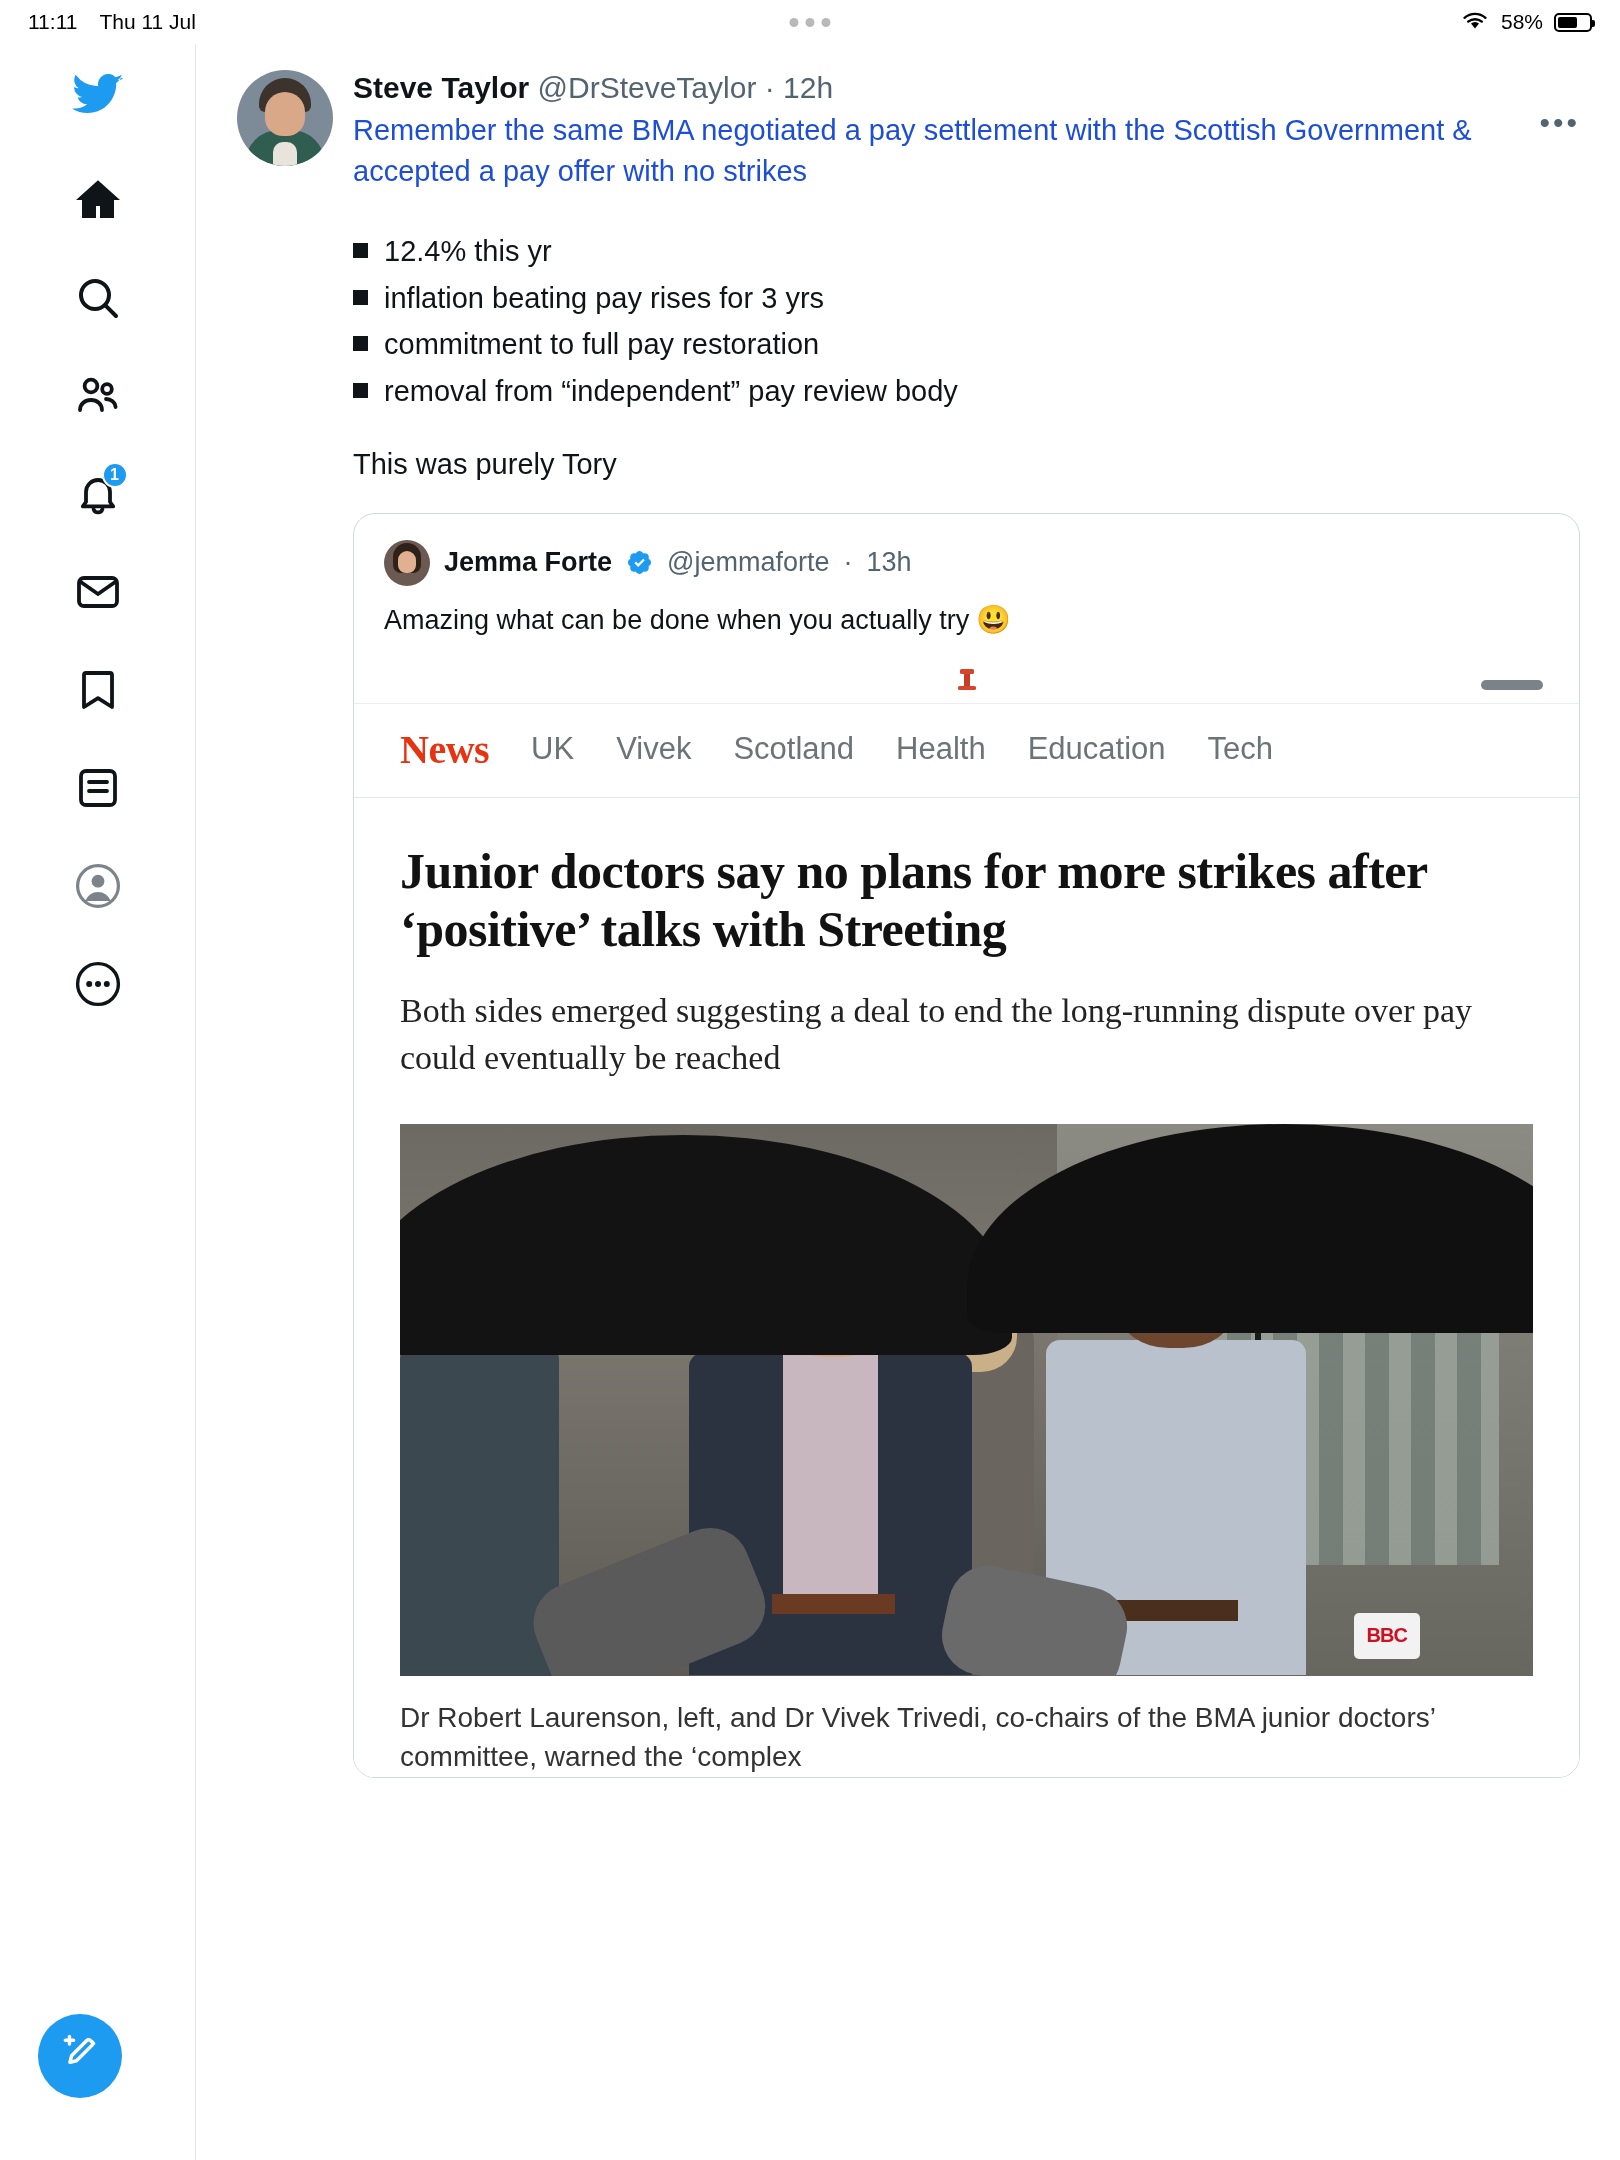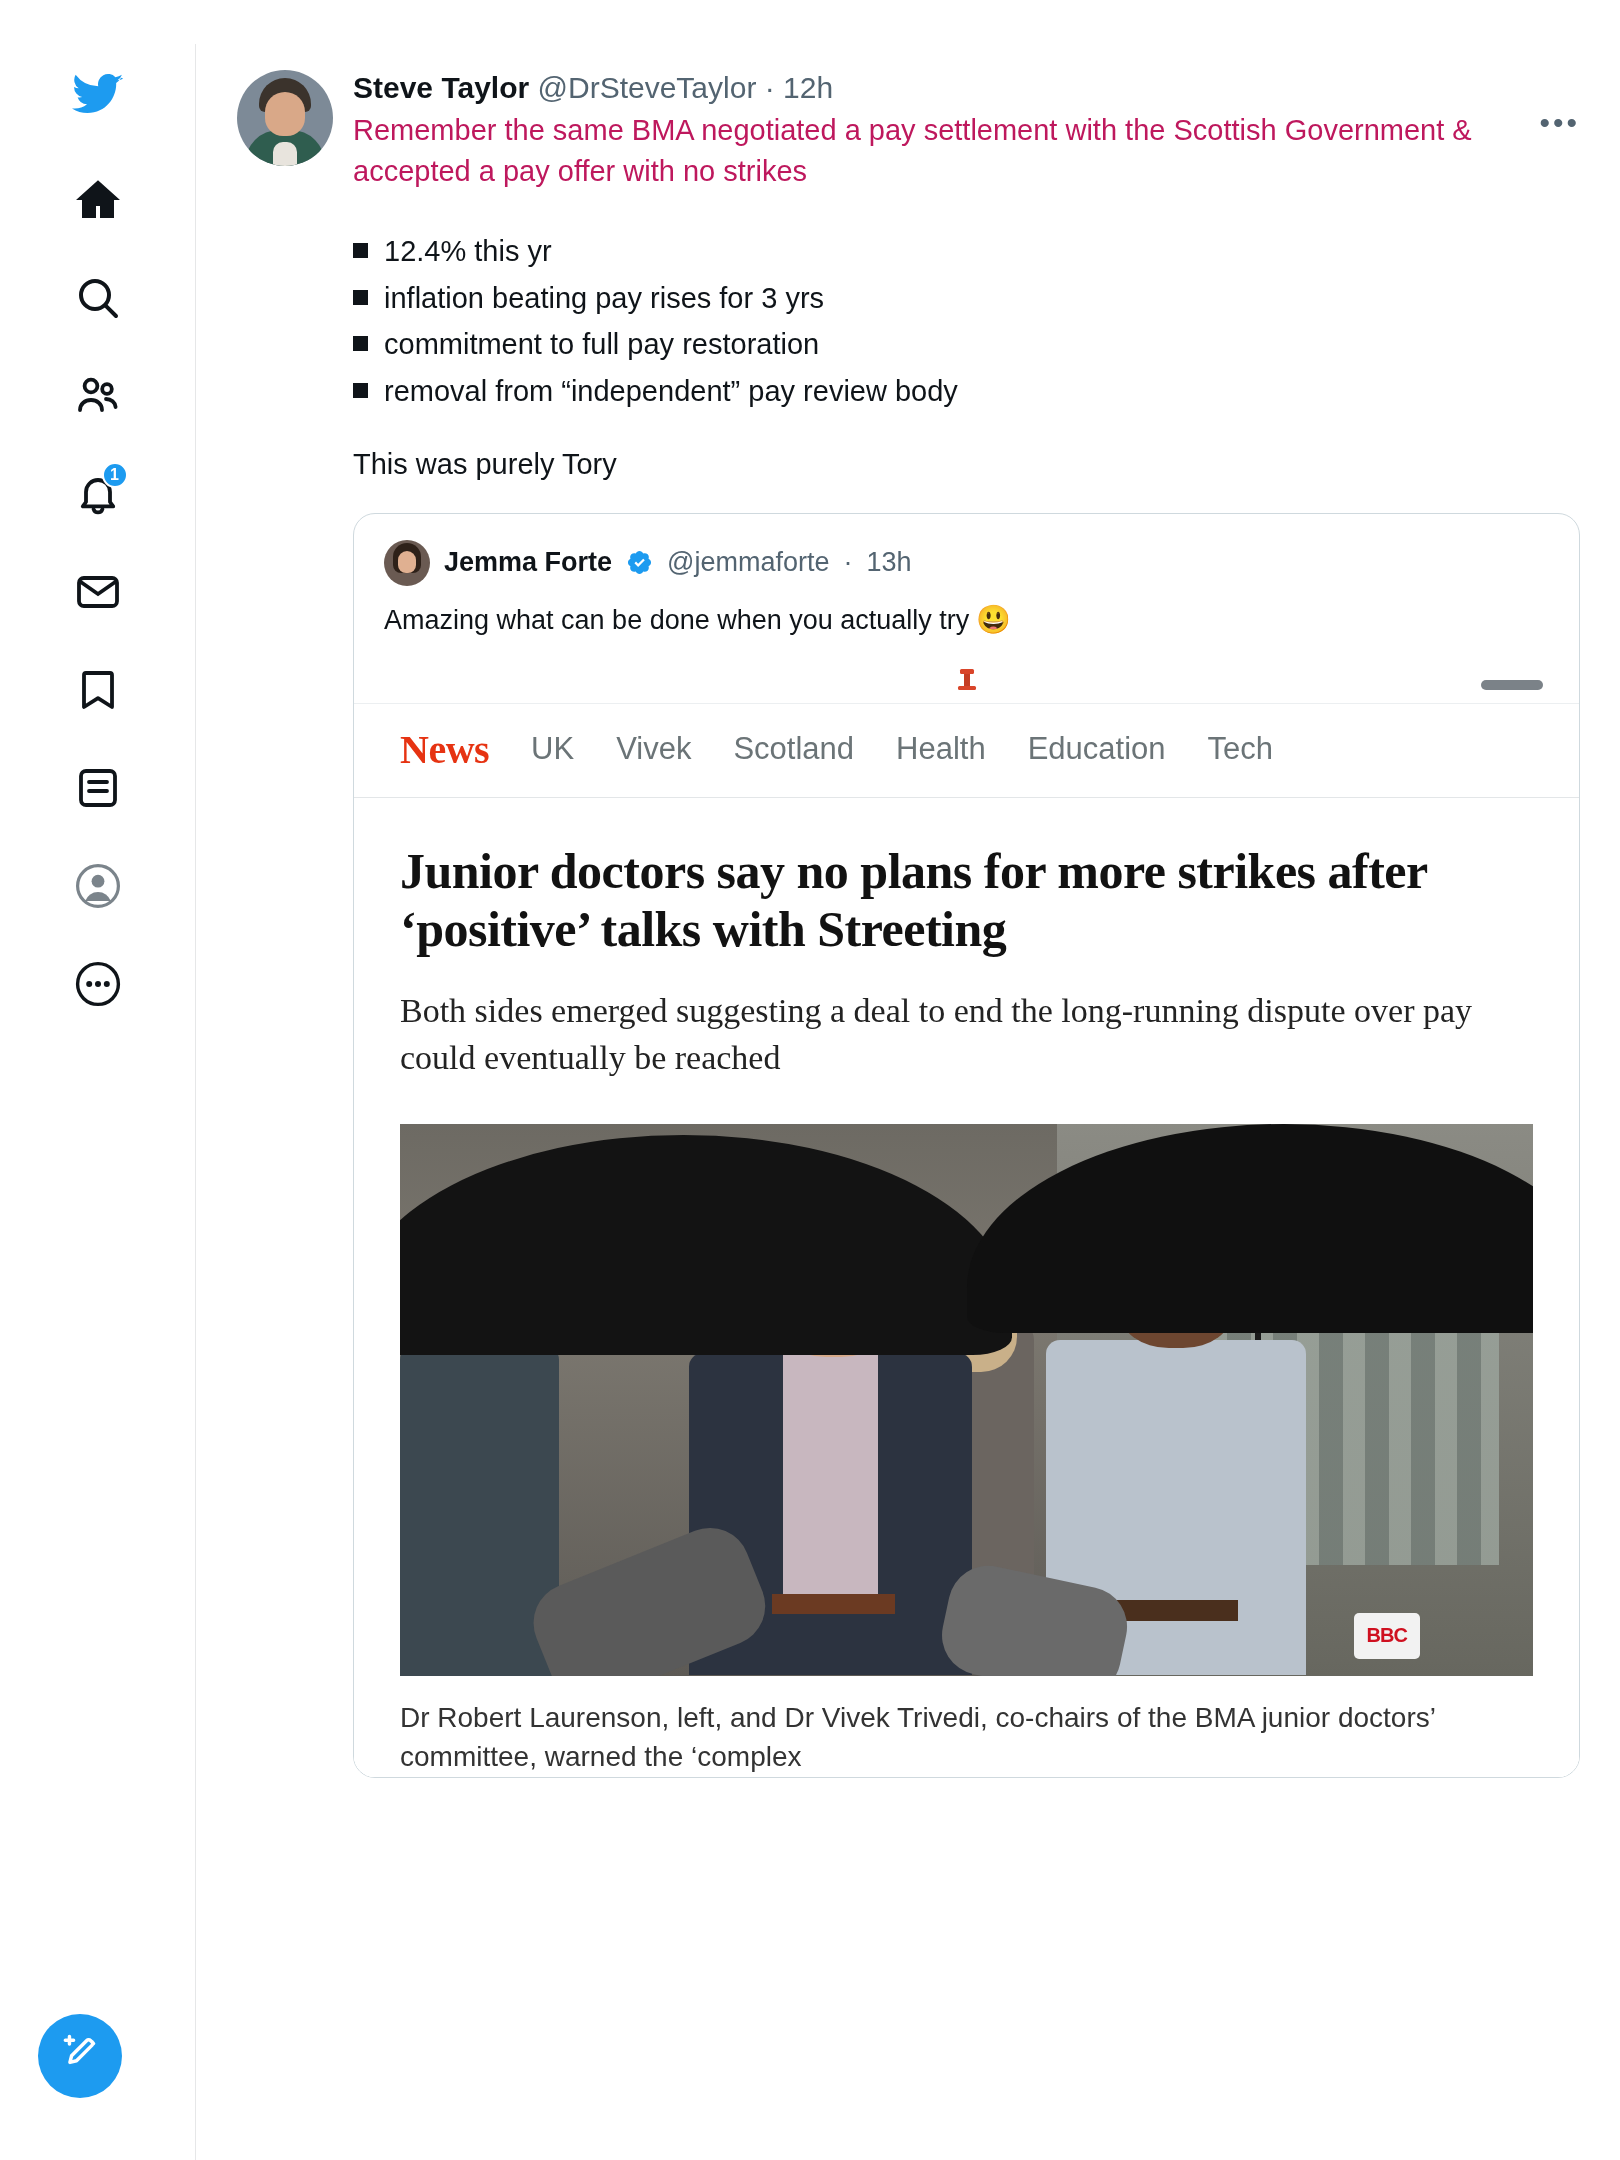--- a/index.html
+++ b/index.html
@@ -195,21 +195,21 @@
     right: 40px;
     top: 62px;
     color: #536471;
     font-size: 30px;
     letter-spacing: 3px;
     cursor: pointer;
   }
   .tweet-text {
     font-size: 29px;
     line-height: 1.42;
-    color: #be185d;
+    color: #1d4ed8;
     margin-top: 4px;
     white-space: pre-wrap;
   }
   .bullets {
     margin-top: 36px;
     font-size: 29px;
     line-height: 1.6;
     color: #0f1419;
   }
   .bullets li {
@@ -500,20 +500,44 @@
     padding: 22px 46px 0 46px;
     background: #fff;
   }
   .emoji { font-size: 28px; }
 </style>
 </head>
 <body>
 
 <div class="screen">
 
+  <div class="statusbar">
+    <div class="status-left">
+      <span>11:11</span>
+      <span>Thu 11 Jul</span>
+    </div>
+    <div class="status-center">
+      <span class="dot3"></span>
+      <span class="dot3"></span>
+      <span class="dot3"></span>
+    </div>
+    <div class="status-right">
+      <span>
+        <svg width="30" height="22" viewBox="0 0 30 22">
+            <path d="M15 19.5l4-5a6 6 0 0 0-8 0l4 5z" fill="#000"></path>
+            <path d="M4.5 8.8a16 16 0 0 1 21 0" stroke="#000" stroke-width="2.4" fill="none" stroke-linecap="round"></path>
+            <path d="M8.2 12.6a11 11 0 0 1 13.6 0" stroke="#000" stroke-width="2.4" fill="none" stroke-linecap="round"></path>
+          </svg>
+      </span>
+      <span>58%</span>
+      <span class="battery">
+          <span class="fill"></span>
+        </span>
+    </div>
+  </div>
 
   <div class="sidebar">
 
     <div class="nav-item logo">
       <span>
         <svg width="52" height="52" viewBox="0 0 24 24" fill="#1d9bf0">
             <path d="M23.643 4.937c-.835.37-1.732.62-2.675.733a4.67 4.67 0 0 0 2.048-2.578 9.3 9.3 0 0 1-2.958 1.13 4.66 4.66 0 0 0-7.938 4.25A13.229 13.229 0 0 1 1.671 3.15a4.66 4.66 0 0 0 1.442 6.22A4.64 4.64 0 0 1 .96 8.79v.058a4.66 4.66 0 0 0 3.737 4.568 4.7 4.7 0 0 1-2.103.08 4.66 4.66 0 0 0 4.352 3.234A9.35 9.35 0 0 1 0 18.657a13.19 13.19 0 0 0 7.142 2.094c8.57 0 13.255-7.098 13.255-13.254 0-.2-.005-.402-.014-.602a9.47 9.47 0 0 0 2.32-2.41z"></path>
           </svg>
       </span>
     </div>

